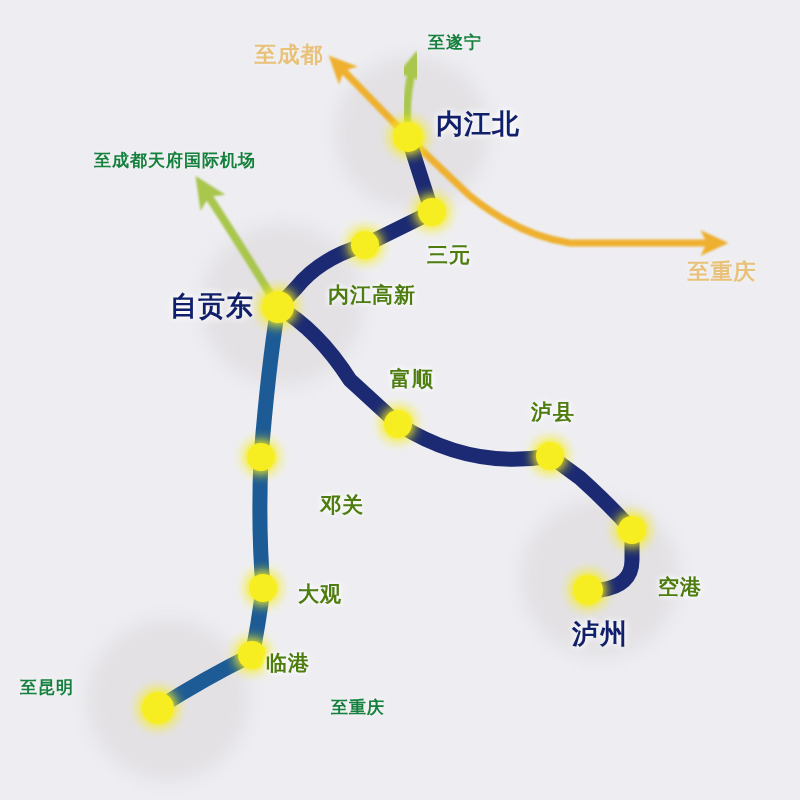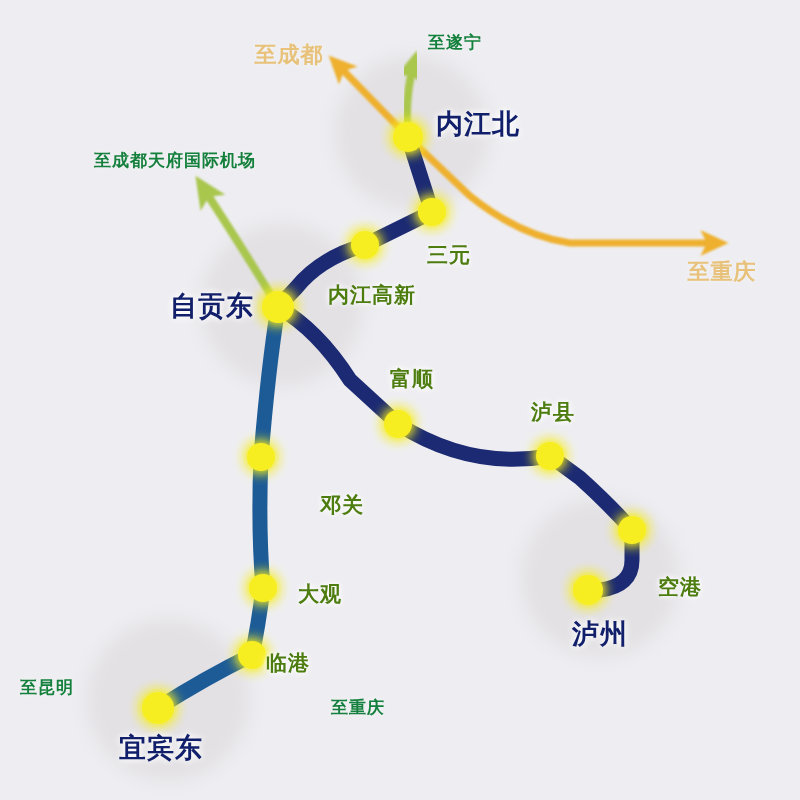--- a/index.html
+++ b/index.html
@@ -118,21 +118,20 @@
       <circle cx="261" cy="457" r="14" fill="#f7ee21"></circle>
       <circle cx="263" cy="588" r="14" fill="#f7ee21"></circle>
       <circle cx="252" cy="655" r="14" fill="#f7ee21"></circle>
       <circle cx="158" cy="708" r="16" fill="#f7ee21"></circle>
     </g>
   </svg>
 
   <div class="lbl lbl-city" style="left:212px;top:306px;">自贡东</div>
   <div class="lbl lbl-city" style="left:478px;top:124px;">内江北</div>
   <div class="lbl lbl-city" style="left:600px;top:634px;">泸州</div>
-  <div class="lbl lbl-city" style="left:161px;top:748px;">宜宾东</div>
 
   <div class="lbl lbl-station" style="left:449px;top:255px;">三元</div>
   <div class="lbl lbl-station" style="left:372px;top:295px;">内江高新</div>
   <div class="lbl lbl-station" style="left:412px;top:379px;">富顺</div>
   <div class="lbl lbl-station" style="left:553px;top:412px;">泸县</div>
   <div class="lbl lbl-station" style="left:680px;top:547px;margin-top:40px;">空港</div>
   <div class="lbl lbl-station" style="left:342px;top:462px;margin-top:43px;">邓关</div>
   <div class="lbl lbl-station" style="left:320px;top:594px;">大观</div>
   <div class="lbl lbl-station" style="left:288px;top:663px;">临港</div>
 

